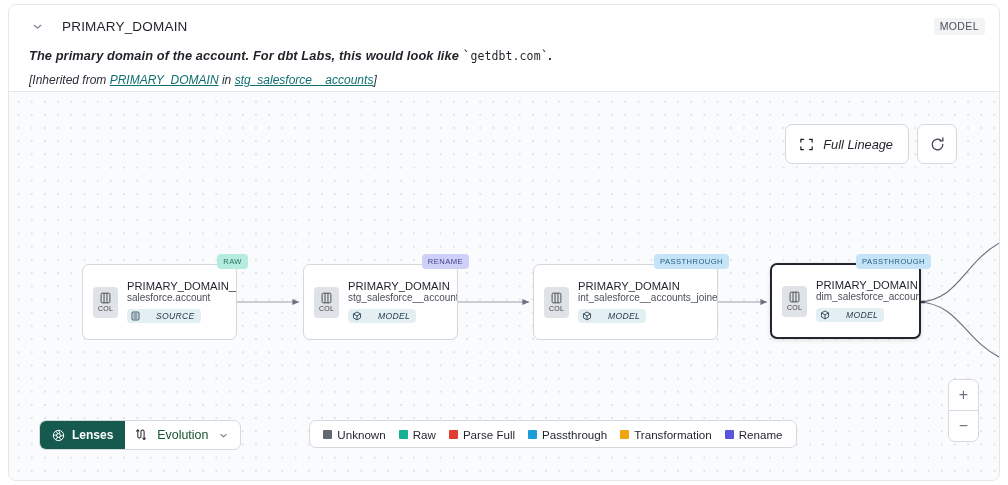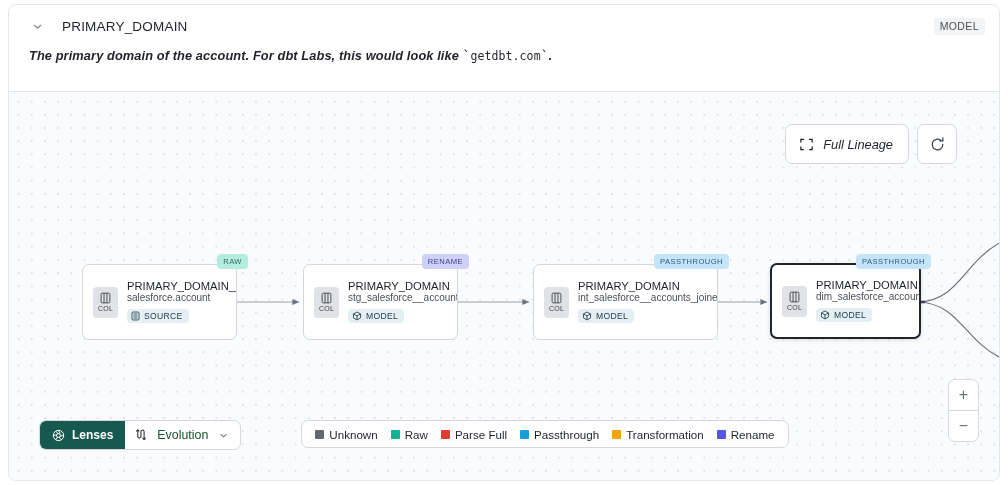--- a/index.html
+++ b/index.html
@@ -115,38 +115,38 @@
     display:flex; flex-direction:column; align-items:center; justify-content:center;
     gap:1px;
   }
   .col-chip .clbl { font-size:7px; color:#3d434c; letter-spacing:.2px; }
 
   .node-body { margin-left:9px; padding-right:6px; overflow:hidden; }
   .node-name { font-size:11.2px; color:#1f2329; white-space:nowrap; }
   .node-sub  { font-size:10px; color:#4a5058; white-space:nowrap; }
 
   .kind-badge {
-    display:inline-flex; align-items:center; gap:4px;
+    display:inline-flex; align-items:center; gap:16px;
     margin-top:6px; padding:2px 6px 2px 4px;
     background:#e4eff4; border-radius:4px;
-    font-size:8.6px; letter-spacing:.3px; color:#27404d;
+    font-size:8.6px; letter-spacing:.3px; color:#27404d;font-style:italic;
   }
 
   .tag {
     position:absolute; top:-11px;
     font-size:7.6px; letter-spacing:.45px;
     padding:3px 6px 3px; border-radius:4px; font-weight:400;
     white-space:nowrap;
   }
   .tag.raw        { background:#b5ece0; color:#2b6f63; right:-12px; }
   .tag.rename     { background:#cfd0f7; color:#40418c; right:-12px; }
   .tag.passth     { background:#c6e4f7; color:#1f5e80; right:-12px; }
 
   
-  .toolbar { position:absolute; left:30px; bottom:30px; display:flex; gap:12px; }
+  .toolbar { position:absolute; left:30px; bottom:30px; display:flex; gap:20px; }
 
   .seg {
     display:flex; background:#fff;
     border:1px solid #d5d9df; border-radius:7px; overflow:hidden; height:30px;
   }
   .seg .lenses {
     display:flex; align-items:center; gap:7px;
     padding:0 12px; background:#15594f; color:#fff;
     font-size:12px; font-weight:700; cursor:pointer;
   }
@@ -180,20 +180,23 @@
       </span>
       <span class="hdr-title">PRIMARY_DOMAIN</span>
     </div>
 
     <div class="type-badge">MODEL</div>
 
     <div class="hdr-desc">
       <span>The primary domain of the account. For dbt Labs, this would look like </span><span class="tick">`</span><span class="mono">getdbt.com</span><span class="tick">`</span><span>.</span>
     </div>
 
+    <div class="hdr-inherit">
+      <span>[Inherited from </span><a>PRIMARY_DOMAIN</a><span> in </span><a>stg_salesforce__accounts</a><span>]</span>
+    </div>
 
     <div class="hdr-sep"></div>
   </div>
 
   <div class="canvas">
 
     <svg width="992" height="390" style="position:absolute;left:0;top:0;">
       <defs>
         <marker id="ah" markerWidth="7" markerHeight="7" refX="6" refY="3.2" orient="auto">
           <path d="M0,0.4 L6.2,3.2 L0,6 z" fill="#6b7280"></path>

